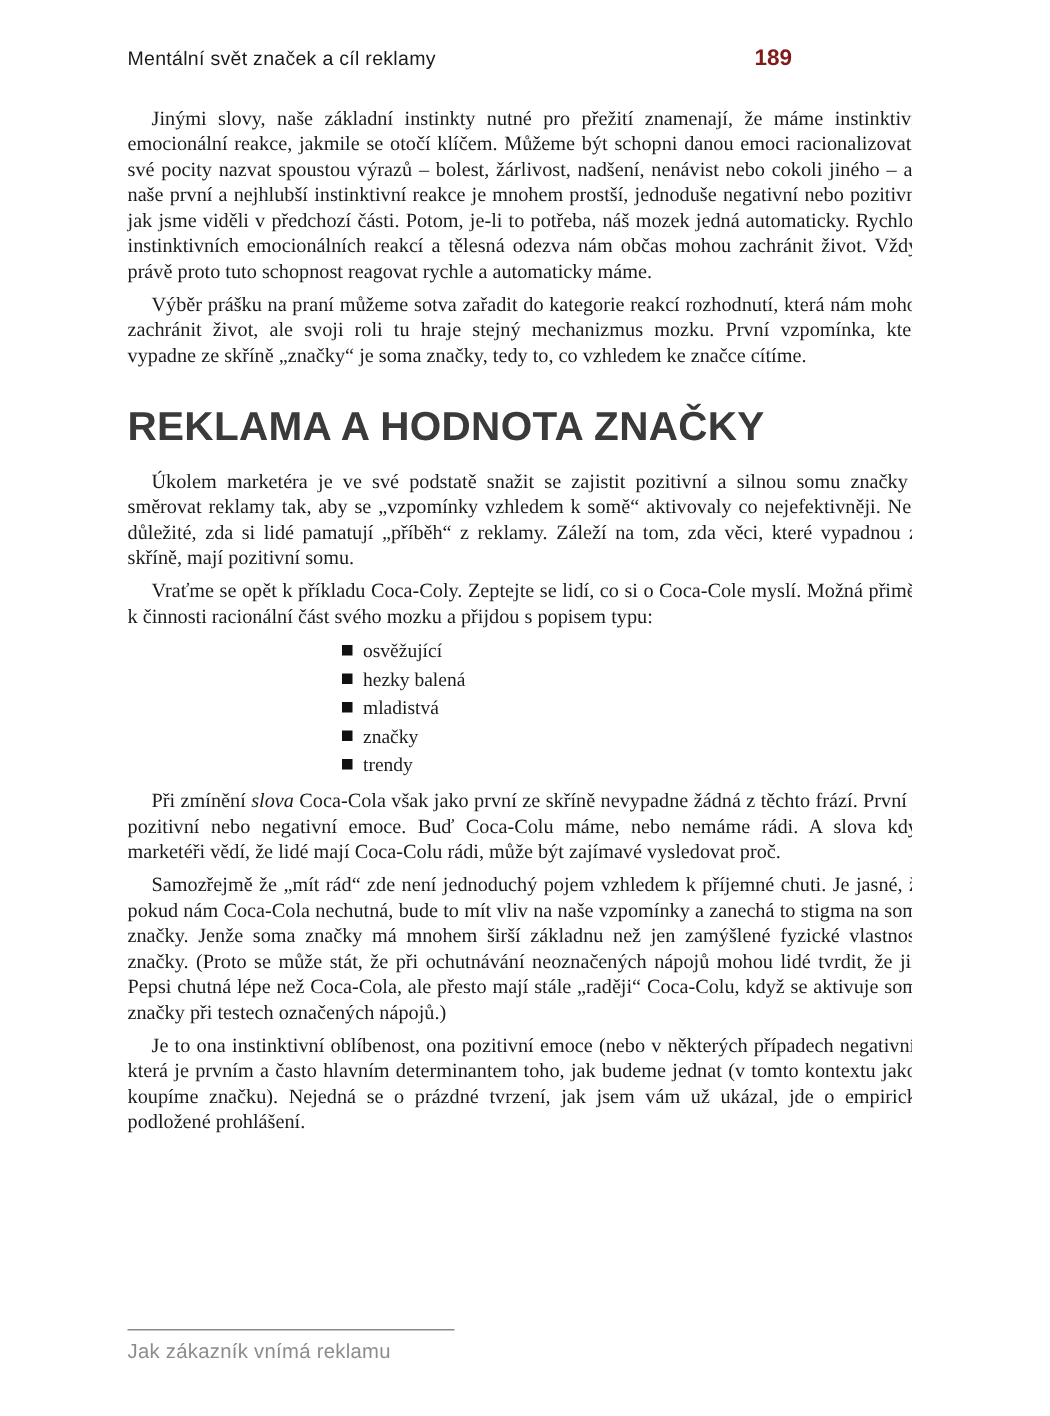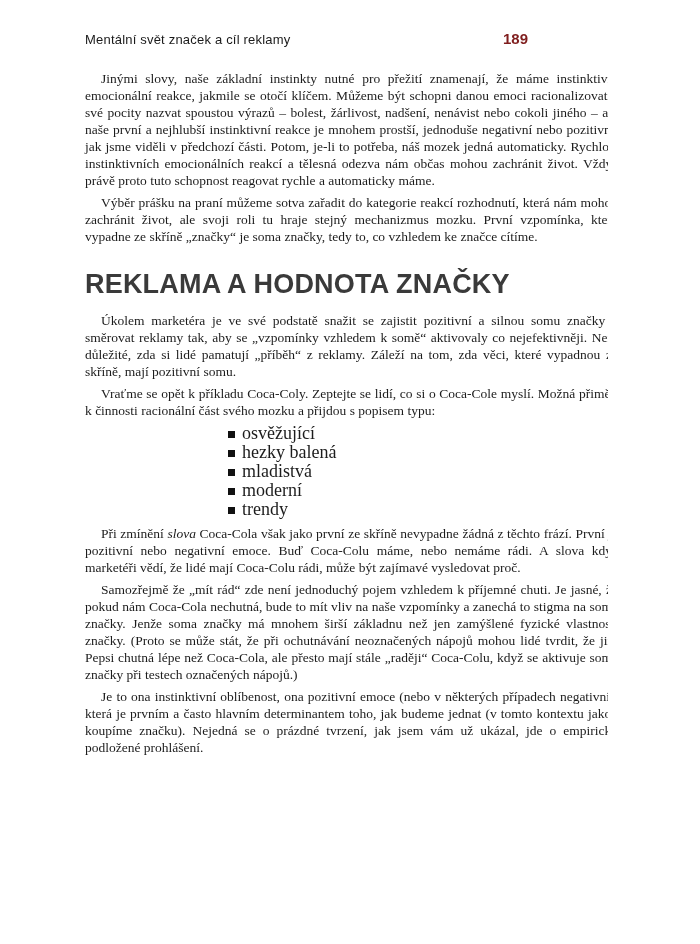--- a/index.html
+++ b/index.html
@@ -57,21 +57,21 @@
     color: #3a3a3a;
     margin: 24px 0 12px 0;
     text-indent: 0;
   }
   ul.bullet-list {
     list-style: none;
     margin: 3px 0 6px 0;
     padding: 0 0 0 143px;
   }
   ul.bullet-list li {
-    font-size: 18px;
+    font-size: 13px;
     line-height: 19px;
     color: #1c1c1c;
   }
   .bullet-square {
     display: inline-block;
     width: 7px;
     height: 7px;
     background: #111111;
     margin-right: 7px;
     vertical-align: baseline;
@@ -115,25 +115,29 @@
 
     <h1 class="section-heading">REKLAMA A HODNOTA ZNAČKY</h1>
 
     <p>Úkolem marketéra je ve své podstatě snažit se zajistit pozitivní a silnou somu značky a směrovat reklamy tak, aby se „vzpomínky vzhledem k somě“ aktivovaly co nejefektivněji. Není důležité, zda si lidé pamatují „příběh“ z reklamy. Záleží na tom, zda věci, které vypadnou ze skříně, mají pozitivní somu.</p>
     <p>Vraťme se opět k příkladu Coca-Coly. Zeptejte se lidí, co si o Coca-Cole myslí. Možná přimějí k činnosti racionální část svého mozku a přijdou s popisem typu:</p>
 
     <ul class="bullet-list">
       <li><span class="bullet-square"></span><span>osvěžující</span></li>
       <li><span class="bullet-square"></span><span>hezky balená</span></li>
       <li><span class="bullet-square"></span><span>mladistvá</span></li>
-      <li><span class="bullet-square"></span><span>moderní</span></li>
+      <li><span class="bullet-square"></span><span>značky</span></li>
       <li><span class="bullet-square"></span><span>trendy</span></li>
     </ul>
 
     <p><span>Při zmínění </span><span class="italic">slova</span><span> Coca-Cola však jako první ze skříně nevypadne žádná z těchto frází. První je pozitivní nebo negativní emoce. Buď Coca-Colu máme, nebo nemáme rádi. A slova když marketéři vědí, že lidé mají Coca-Colu rádi, může být zajímavé vysledovat proč.</span></p>
 
     <p>Samozřejmě že „mít rád“ zde není jednoduchý pojem vzhledem k příjemné chuti. Je jasné, že pokud nám Coca-Cola nechutná, bude to mít vliv na naše vzpomínky a zanechá to stigma na somě značky. Jenže soma značky má mnohem širší základnu než jen zamýšlené fyzické vlastnosti značky. (Proto se může stát, že při ochutnávání neoznačených nápojů mohou lidé tvrdit, že jim Pepsi chutná lépe než Coca-Cola, ale přesto mají stále „raději“ Coca-Colu, když se aktivuje soma značky při testech označených nápojů.)</p>
     <p>Je to ona instinktivní oblíbenost, ona pozitivní emoce (nebo v některých případech negativní), která je prvním a často hlavním determinantem toho, jak budeme jednat (v tomto kontextu jakou koupíme značku). Nejedná se o prázdné tvrzení, jak jsem vám už ukázal, jde o empiricky podložené prohlášení.</p>
 
   </div>
 
+  <div class="page-footer">
+    <div class="footer-rule"></div>
+    <div class="footer-label">Jak zákazník vnímá reklamu</div>
+  </div>
 
 </div>
 
 </body></html>

